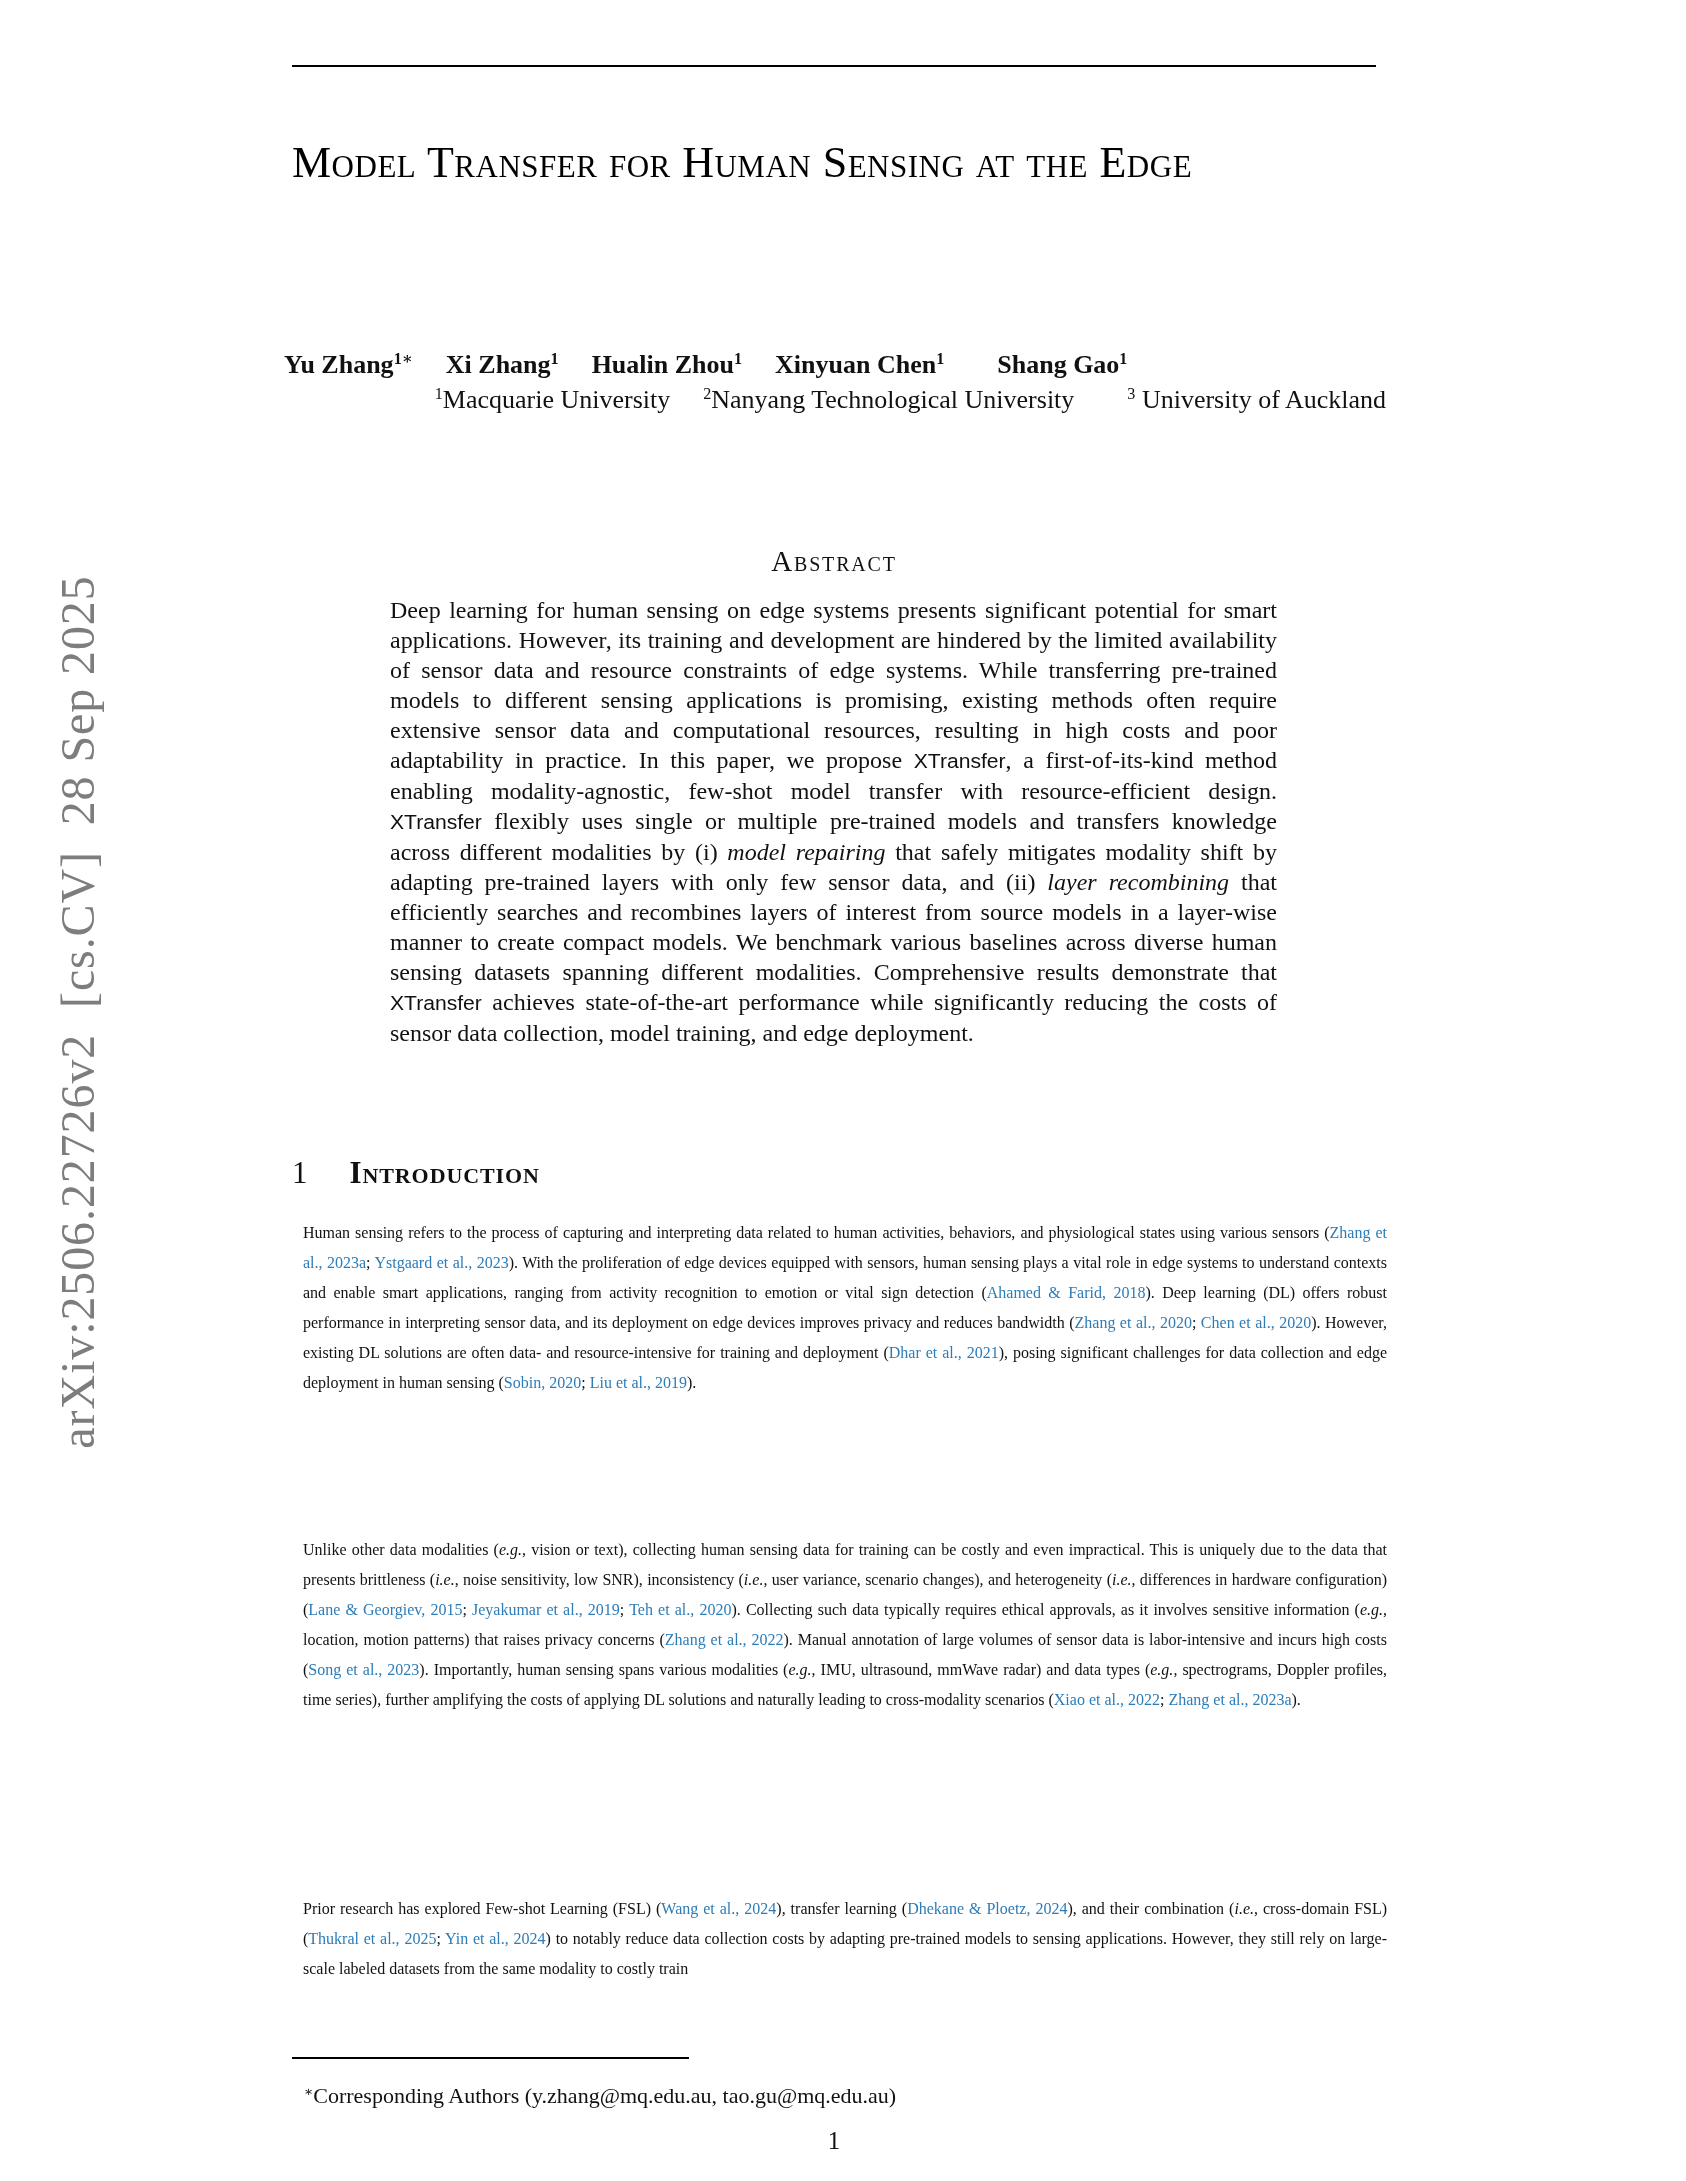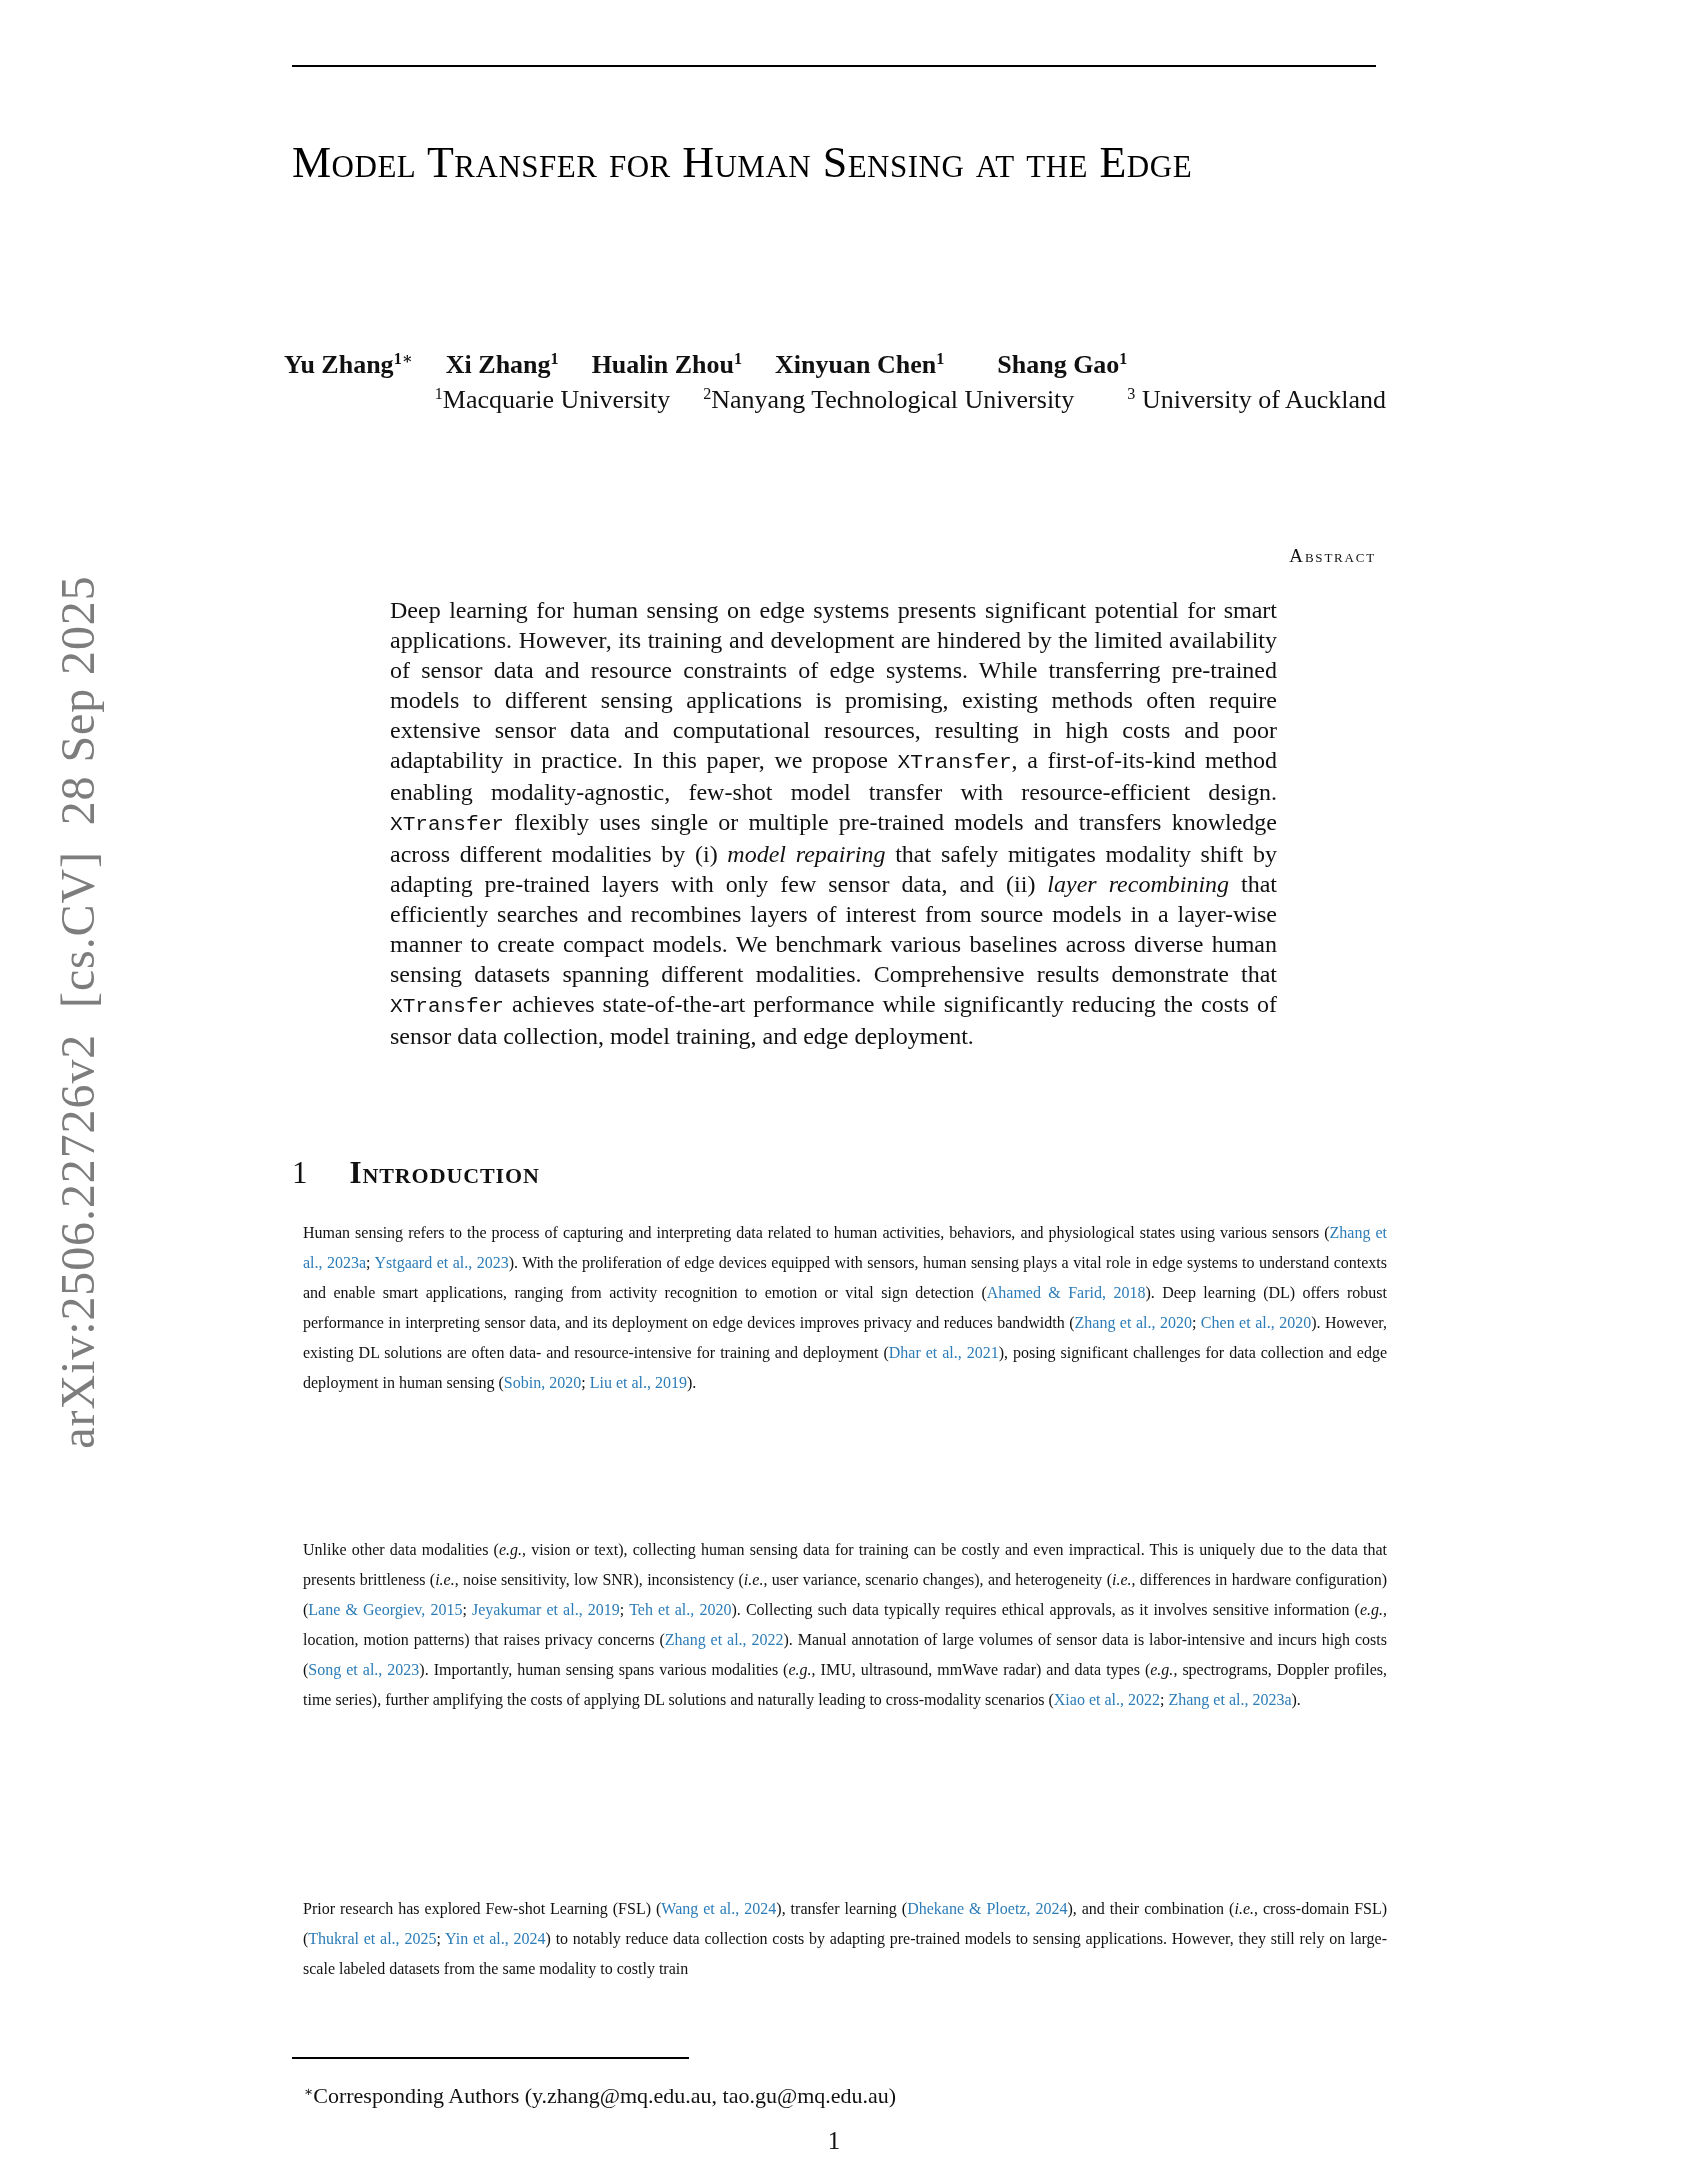--- a/index.html
+++ b/index.html
@@ -56,22 +56,22 @@
     line-height: 35px;
   }
   .authors-line { font-weight: bold; }
   .affil-line { font-weight: normal; text-align: right; }
 
   .abs-heading {
     position: absolute;
     left: 292px;
     top: 545px;
     width: 1084px;
-    text-align: right;
-    font-size: 19px;
+    text-align: center;
+    font-size: 29px;
     font-variant: small-caps;
     letter-spacing: 1.8px;
   }
 
   .abs-body {
     position: absolute;
     left: 390px;
     top: 595px;
     width: 887px;
     font-size: 24px;
@@ -126,21 +126,21 @@
     left: 292px;
     top: 2127px;
     width: 1084px;
     text-align: center;
     font-size: 25px;
   }
 
   
   .seg-p  { }
   .seg-i  { font-style: italic; }
-  .seg-m  { font-family: Liberation Mono, monospace; font-size: 0.88em; }
+  .seg-m  { font-family: Liberation Sans, sans-serif; font-size: 0.88em; }
   .seg-cite { color: var(--link, #2c7cb8); }
   .seg-sup, .seg-bsup {
     font-size: 0.62em;
     position: relative;
     top: -0.55em;
     line-height: 0;
   }
   .seg-b, .seg-bsup { font-weight: bold; }
   .seg-gap  { display: inline-block; width: 33px; }
   .seg-gapL { display: inline-block; width: 53px; }

